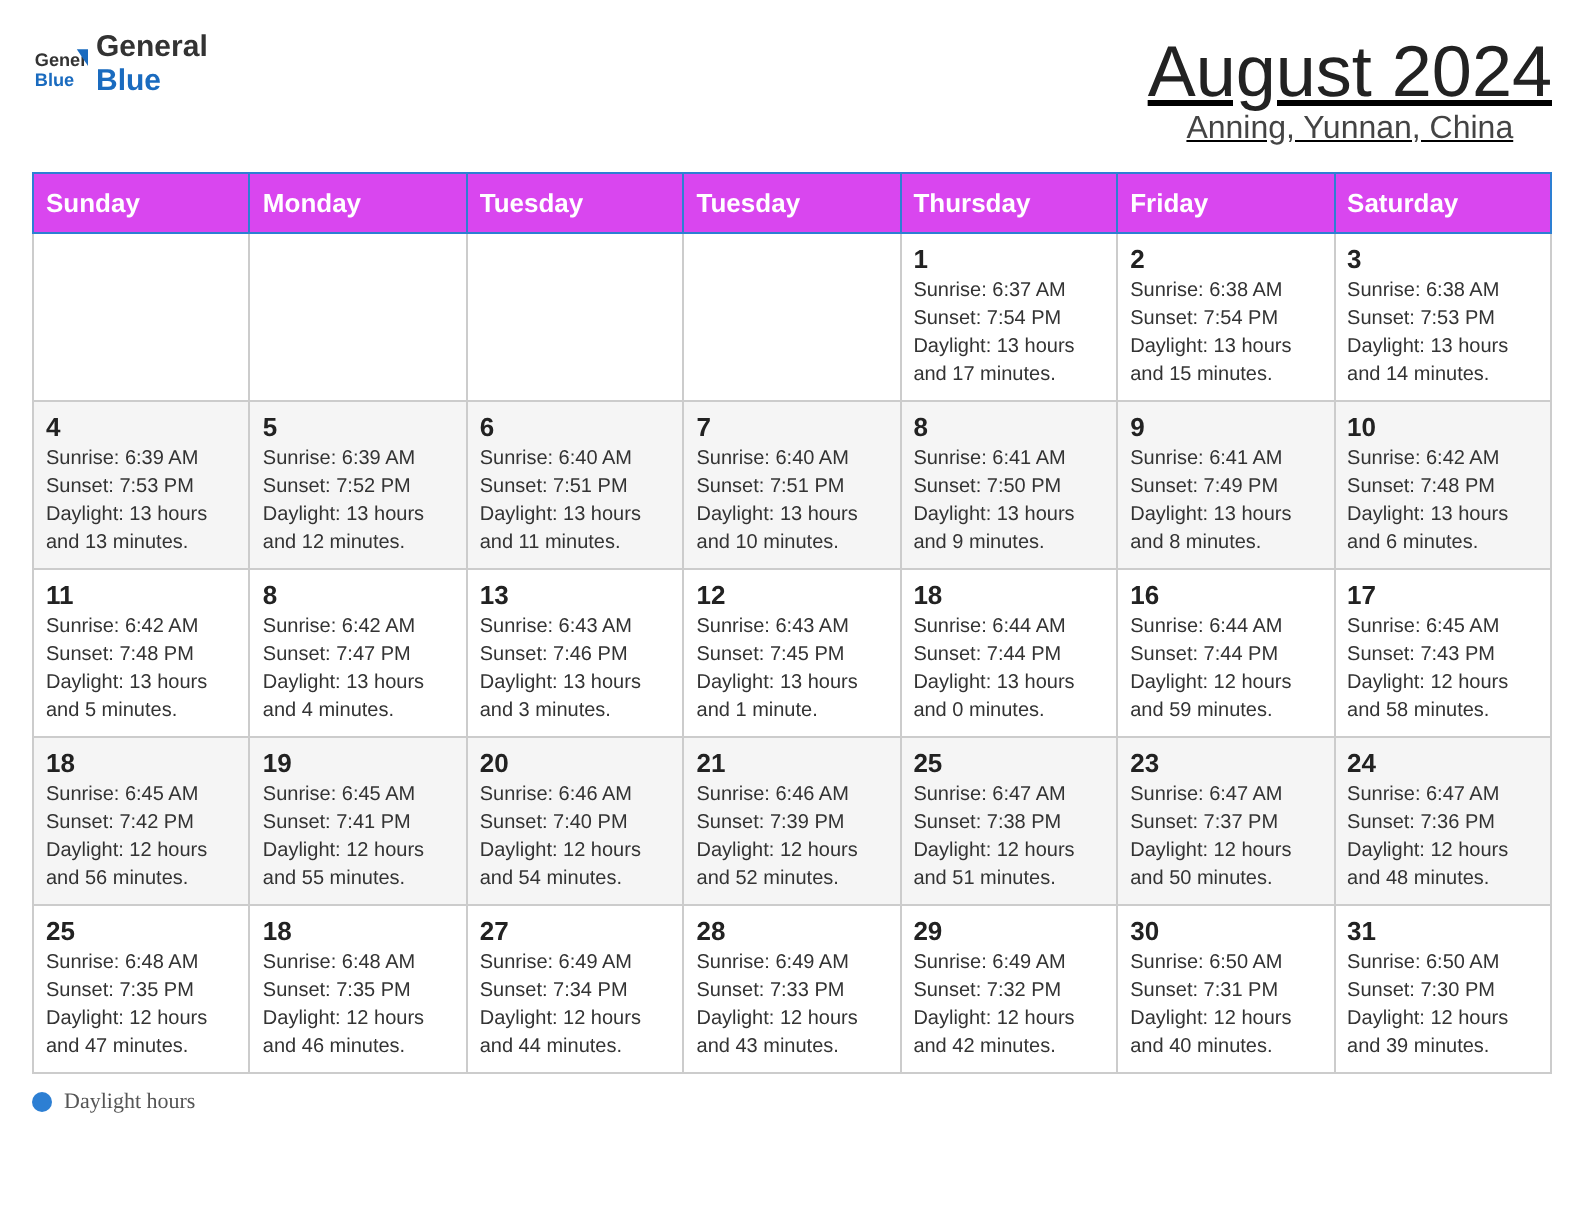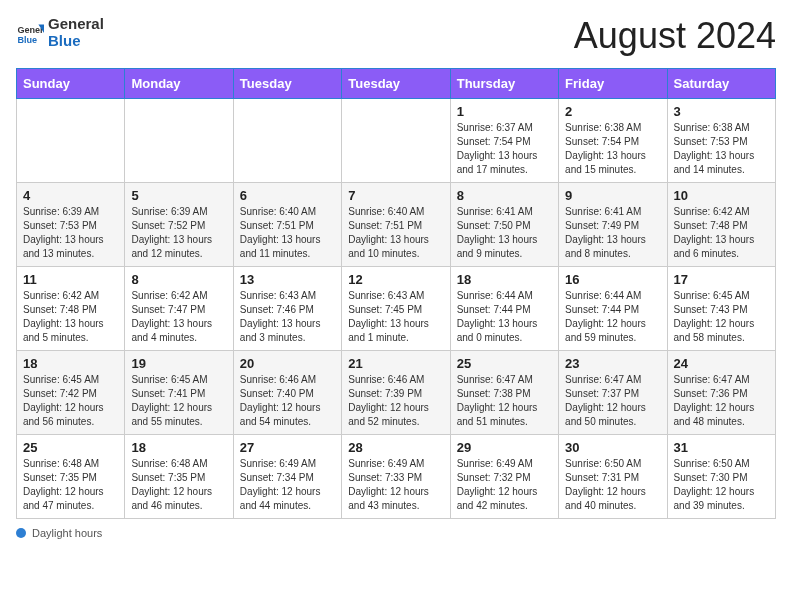--- a/index.html
+++ b/index.html
@@ -20,38 +20,39 @@
       display: flex;
       align-items: center;
       gap: 4px;
     }
     .logo-icon {
       width: 28px;
       height: 28px;
     }
     .title-area {
       text-align: center;
+      text-decoration: underline;
     }
     .month-year {
       font-size: 36px;
       font-weight: normal;
       color: #222;
       line-height: 1.1;
     }
     .location {
       font-size: 16px;
       color: #444;
     }
     .calendar-table {
       width: 100%;
       border-collapse: collapse;
       font-size: 11px;
     }
     .calendar-table thead th {
-      background-color: #8b5cf6;
+      background-color: #d946ef;
       color: #fff;
       padding: 7px 6px;
       text-align: left;
       font-size: 13px;
       font-weight: bold;
       border: 1px solid #2d7fd3;
     }
     .calendar-table tbody td {
       border: 1px solid #ccc;
       padding: 5px 6px;
@@ -75,20 +76,21 @@
       color: #333;
       line-height: 1.4;
     }
     .footer {
       margin-top: 8px;
       font-size: 11px;
       color: #555;
       display: flex;
       align-items: center;
       gap: 6px;
+      font-family: Liberation Serif, serif;
     }
     .footer-dot {
       width: 10px;
       height: 10px;
       background: #2d7fd3;
       border-radius: 50%;
       display: inline-block;
     }
     .empty-cell {
       background: #fff;
@@ -104,20 +106,21 @@
       <text x="2" y="34" font-size="13" font-weight="bold" fill="#1a6bbf">Blue</text>
       <polygon points="32,8 40,8 40,20" fill="#1a6bbf"></polygon>
     </svg>
     <div>
       <div style="font-size:15px;font-weight:bold;color:#333;line-height:1.1;">General</div>
       <div style="font-size:15px;font-weight:bold;color:#1a6bbf;line-height:1.1;">Blue</div>
     </div>
   </div>
   <div class="title-area">
     <div class="month-year">August 2024</div>
+    <div class="location">Anning, Yunnan, China</div>
   </div>
 </div>
 
 <table class="calendar-table">
   <thead>
     <tr>
     <th>Sunday</th>
         <th>Monday</th>
         <th>Tuesday</th>
         <th>Tuesday</th>

